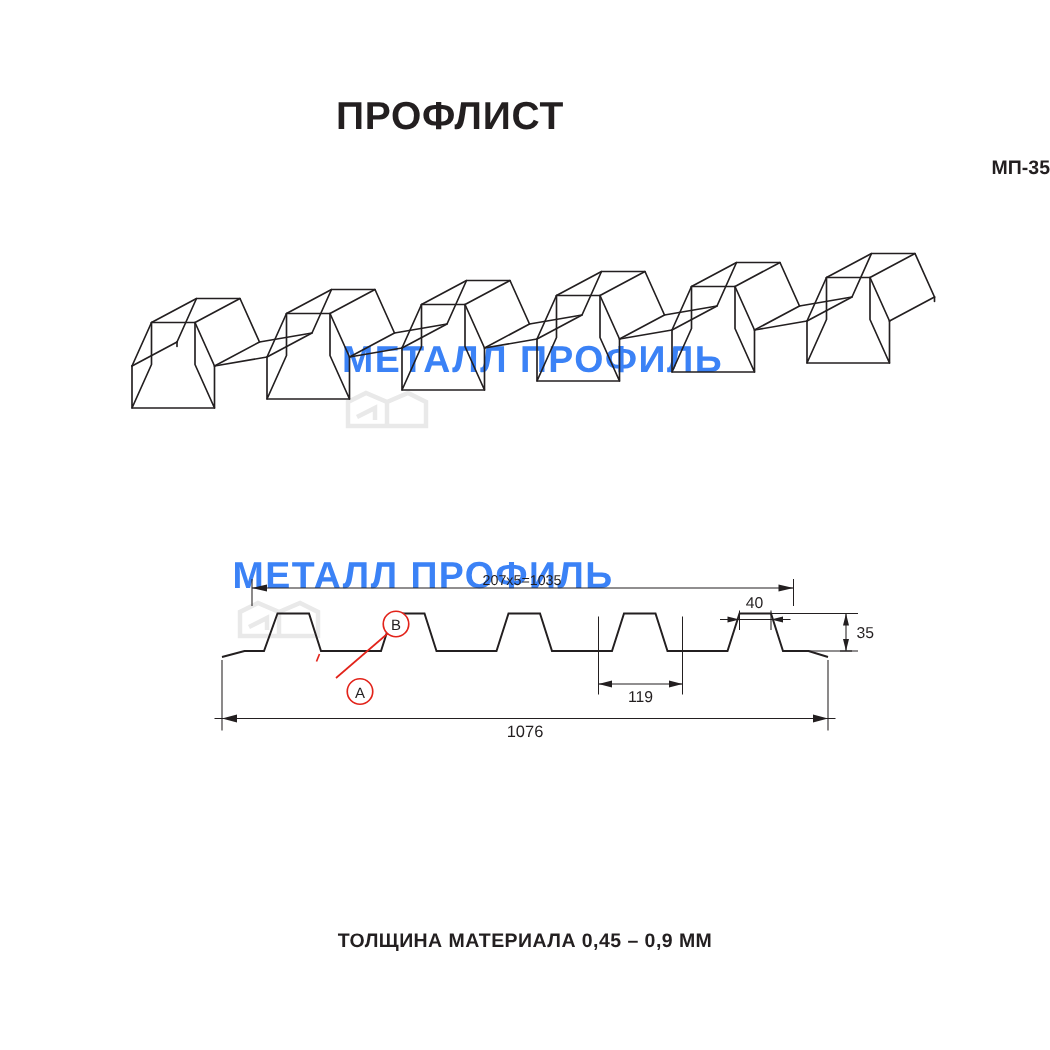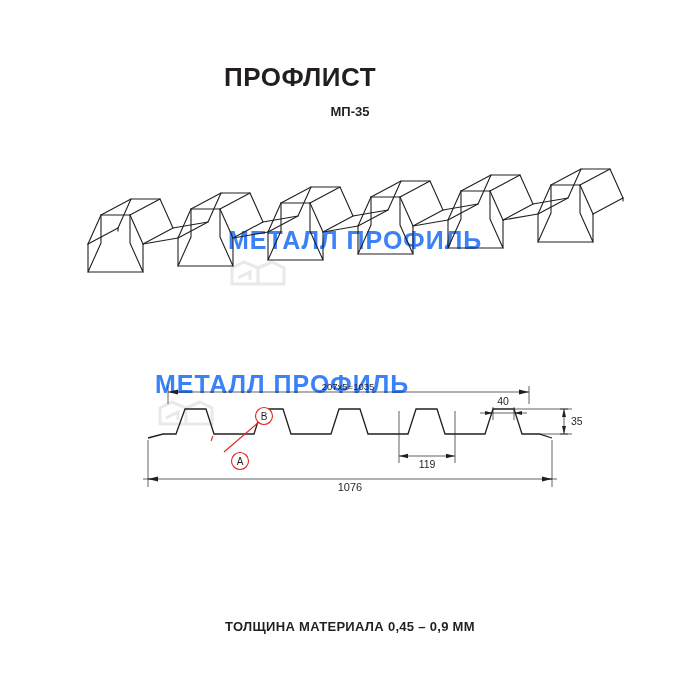--- a/index.html
+++ b/index.html
@@ -28,21 +28,21 @@
     font-size: 26px;
     font-weight: bold;
     letter-spacing: 0.5px;
     color: #231f20;
   }
   .subtitle {
     position: absolute;
     top: 104px;
     left: 0;
     width: 700px;
-    text-align: center;
+    text-align: right;
     font-size: 13px;
     font-weight: bold;
     color: #231f20;
   }
   .footer-note {
     position: absolute;
     top: 619px;
     left: 0;
     width: 700px;
     text-align: center;

